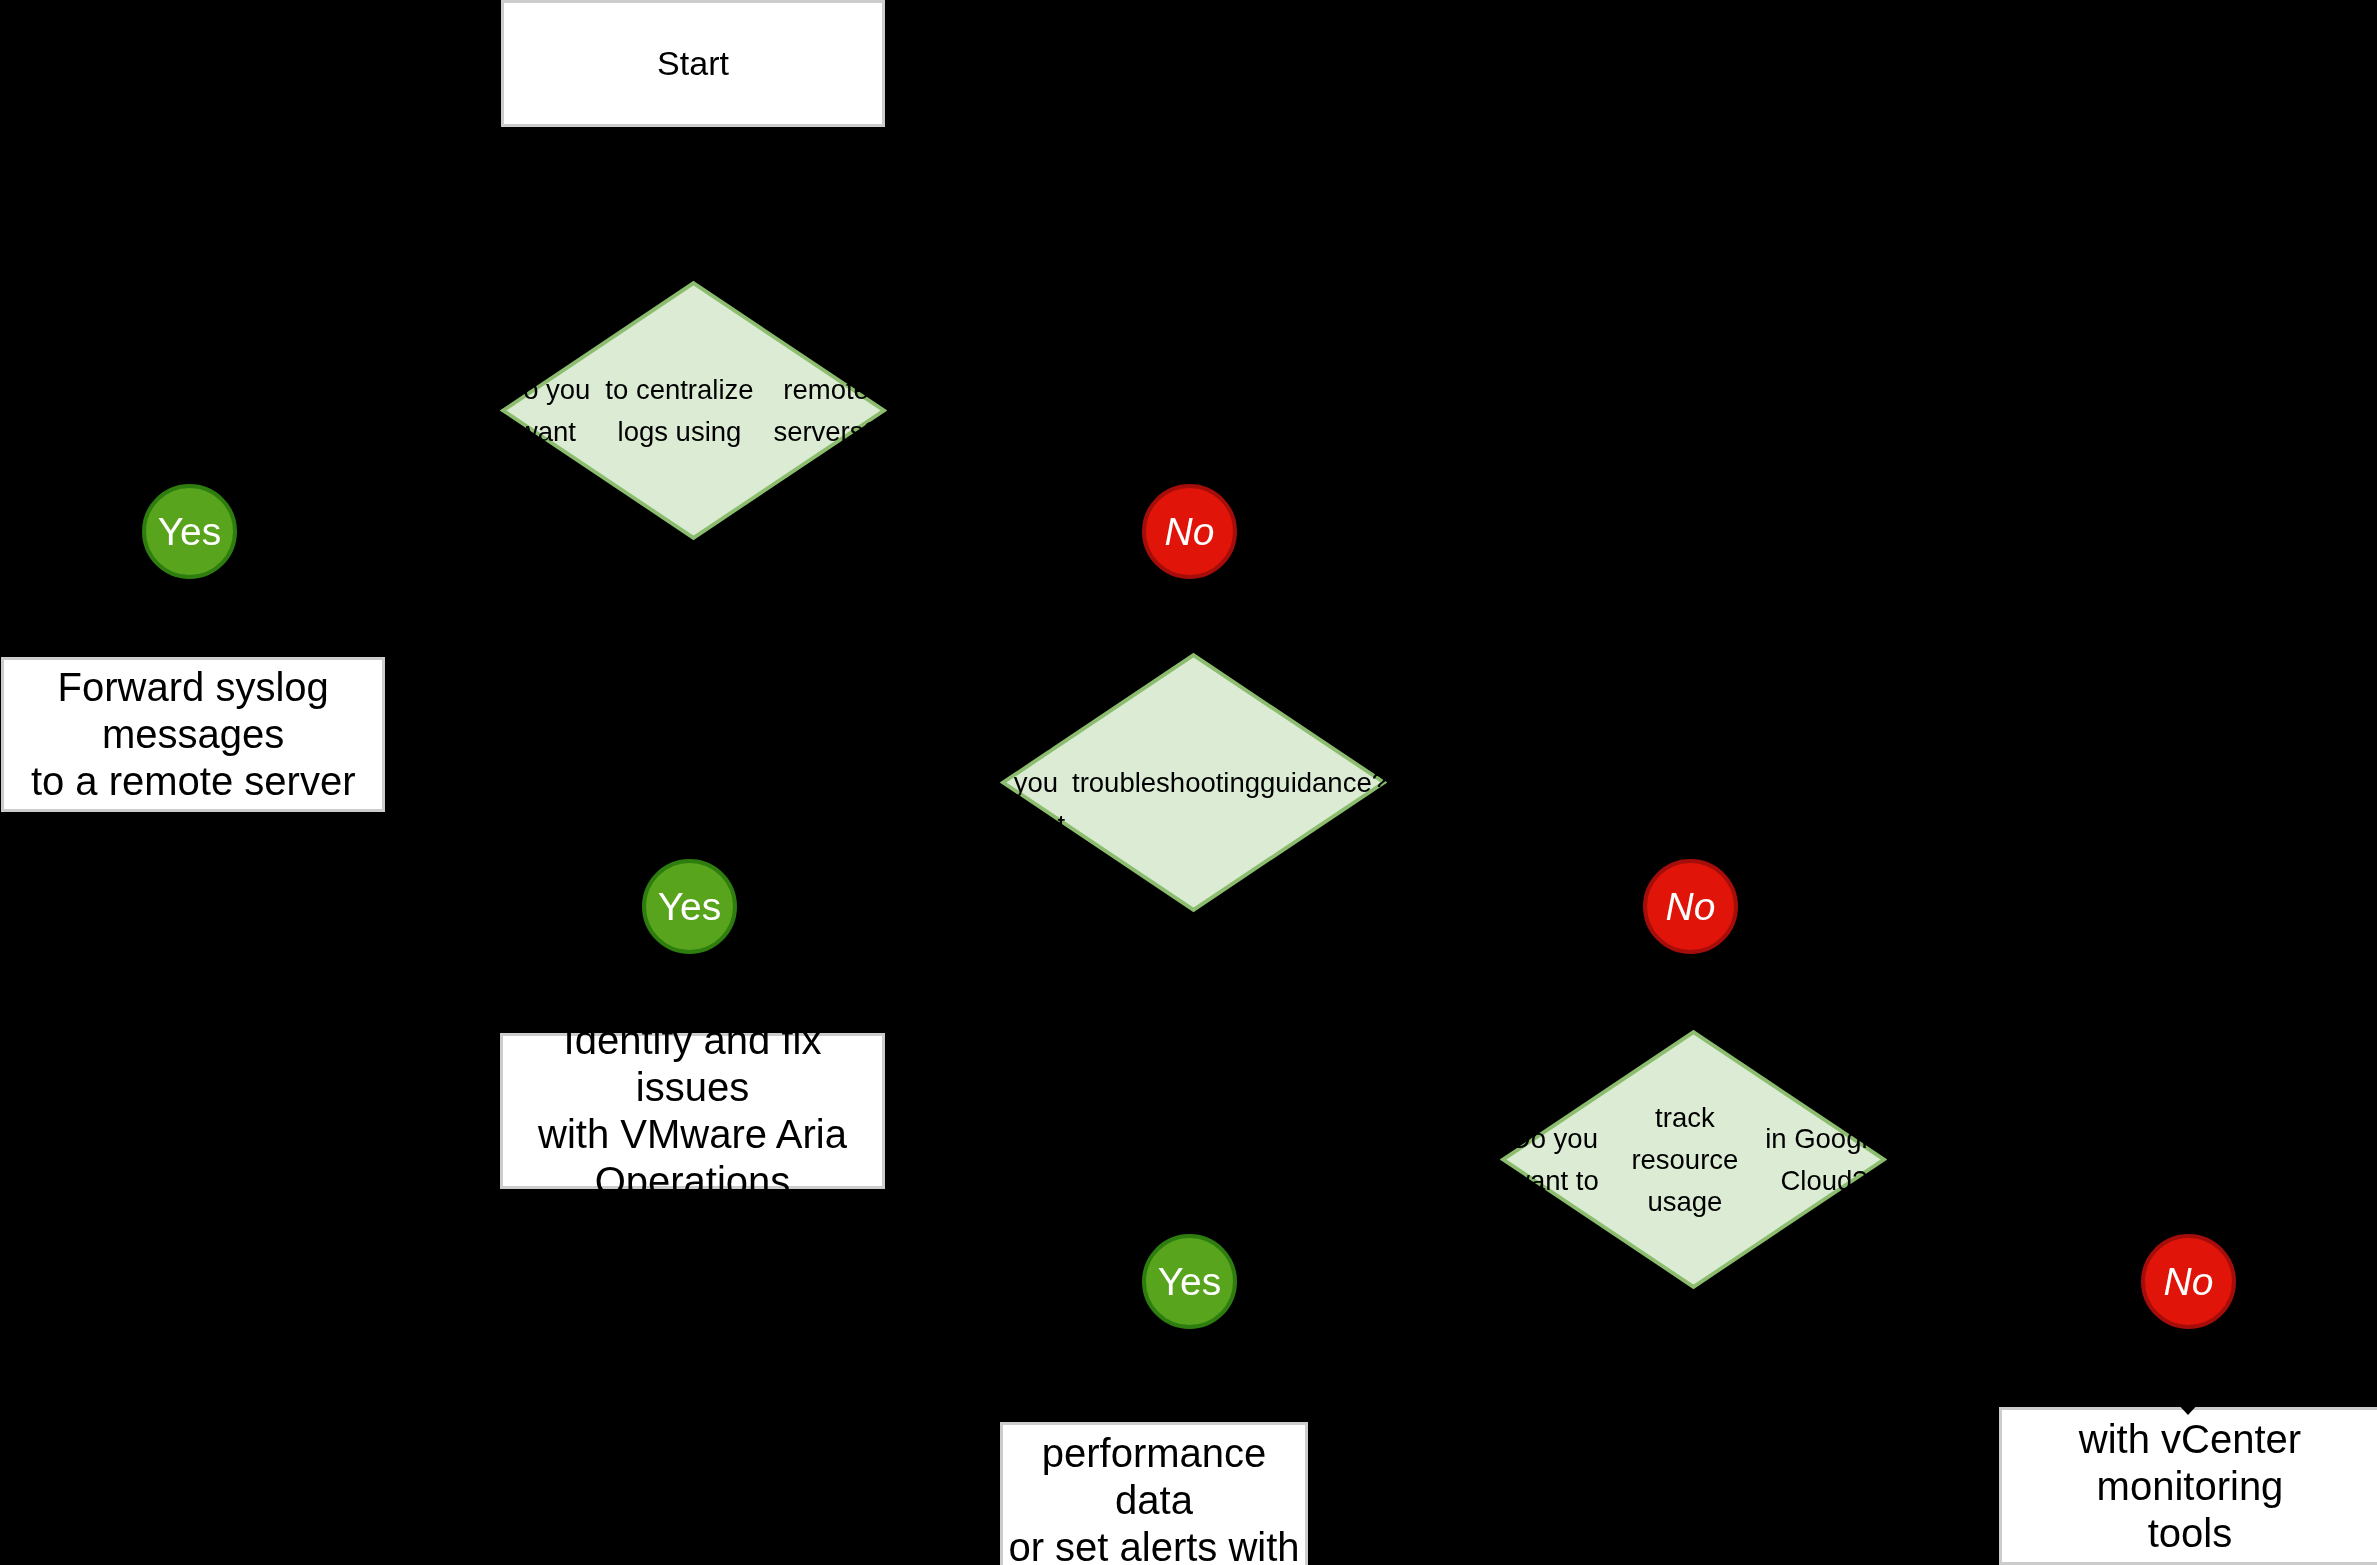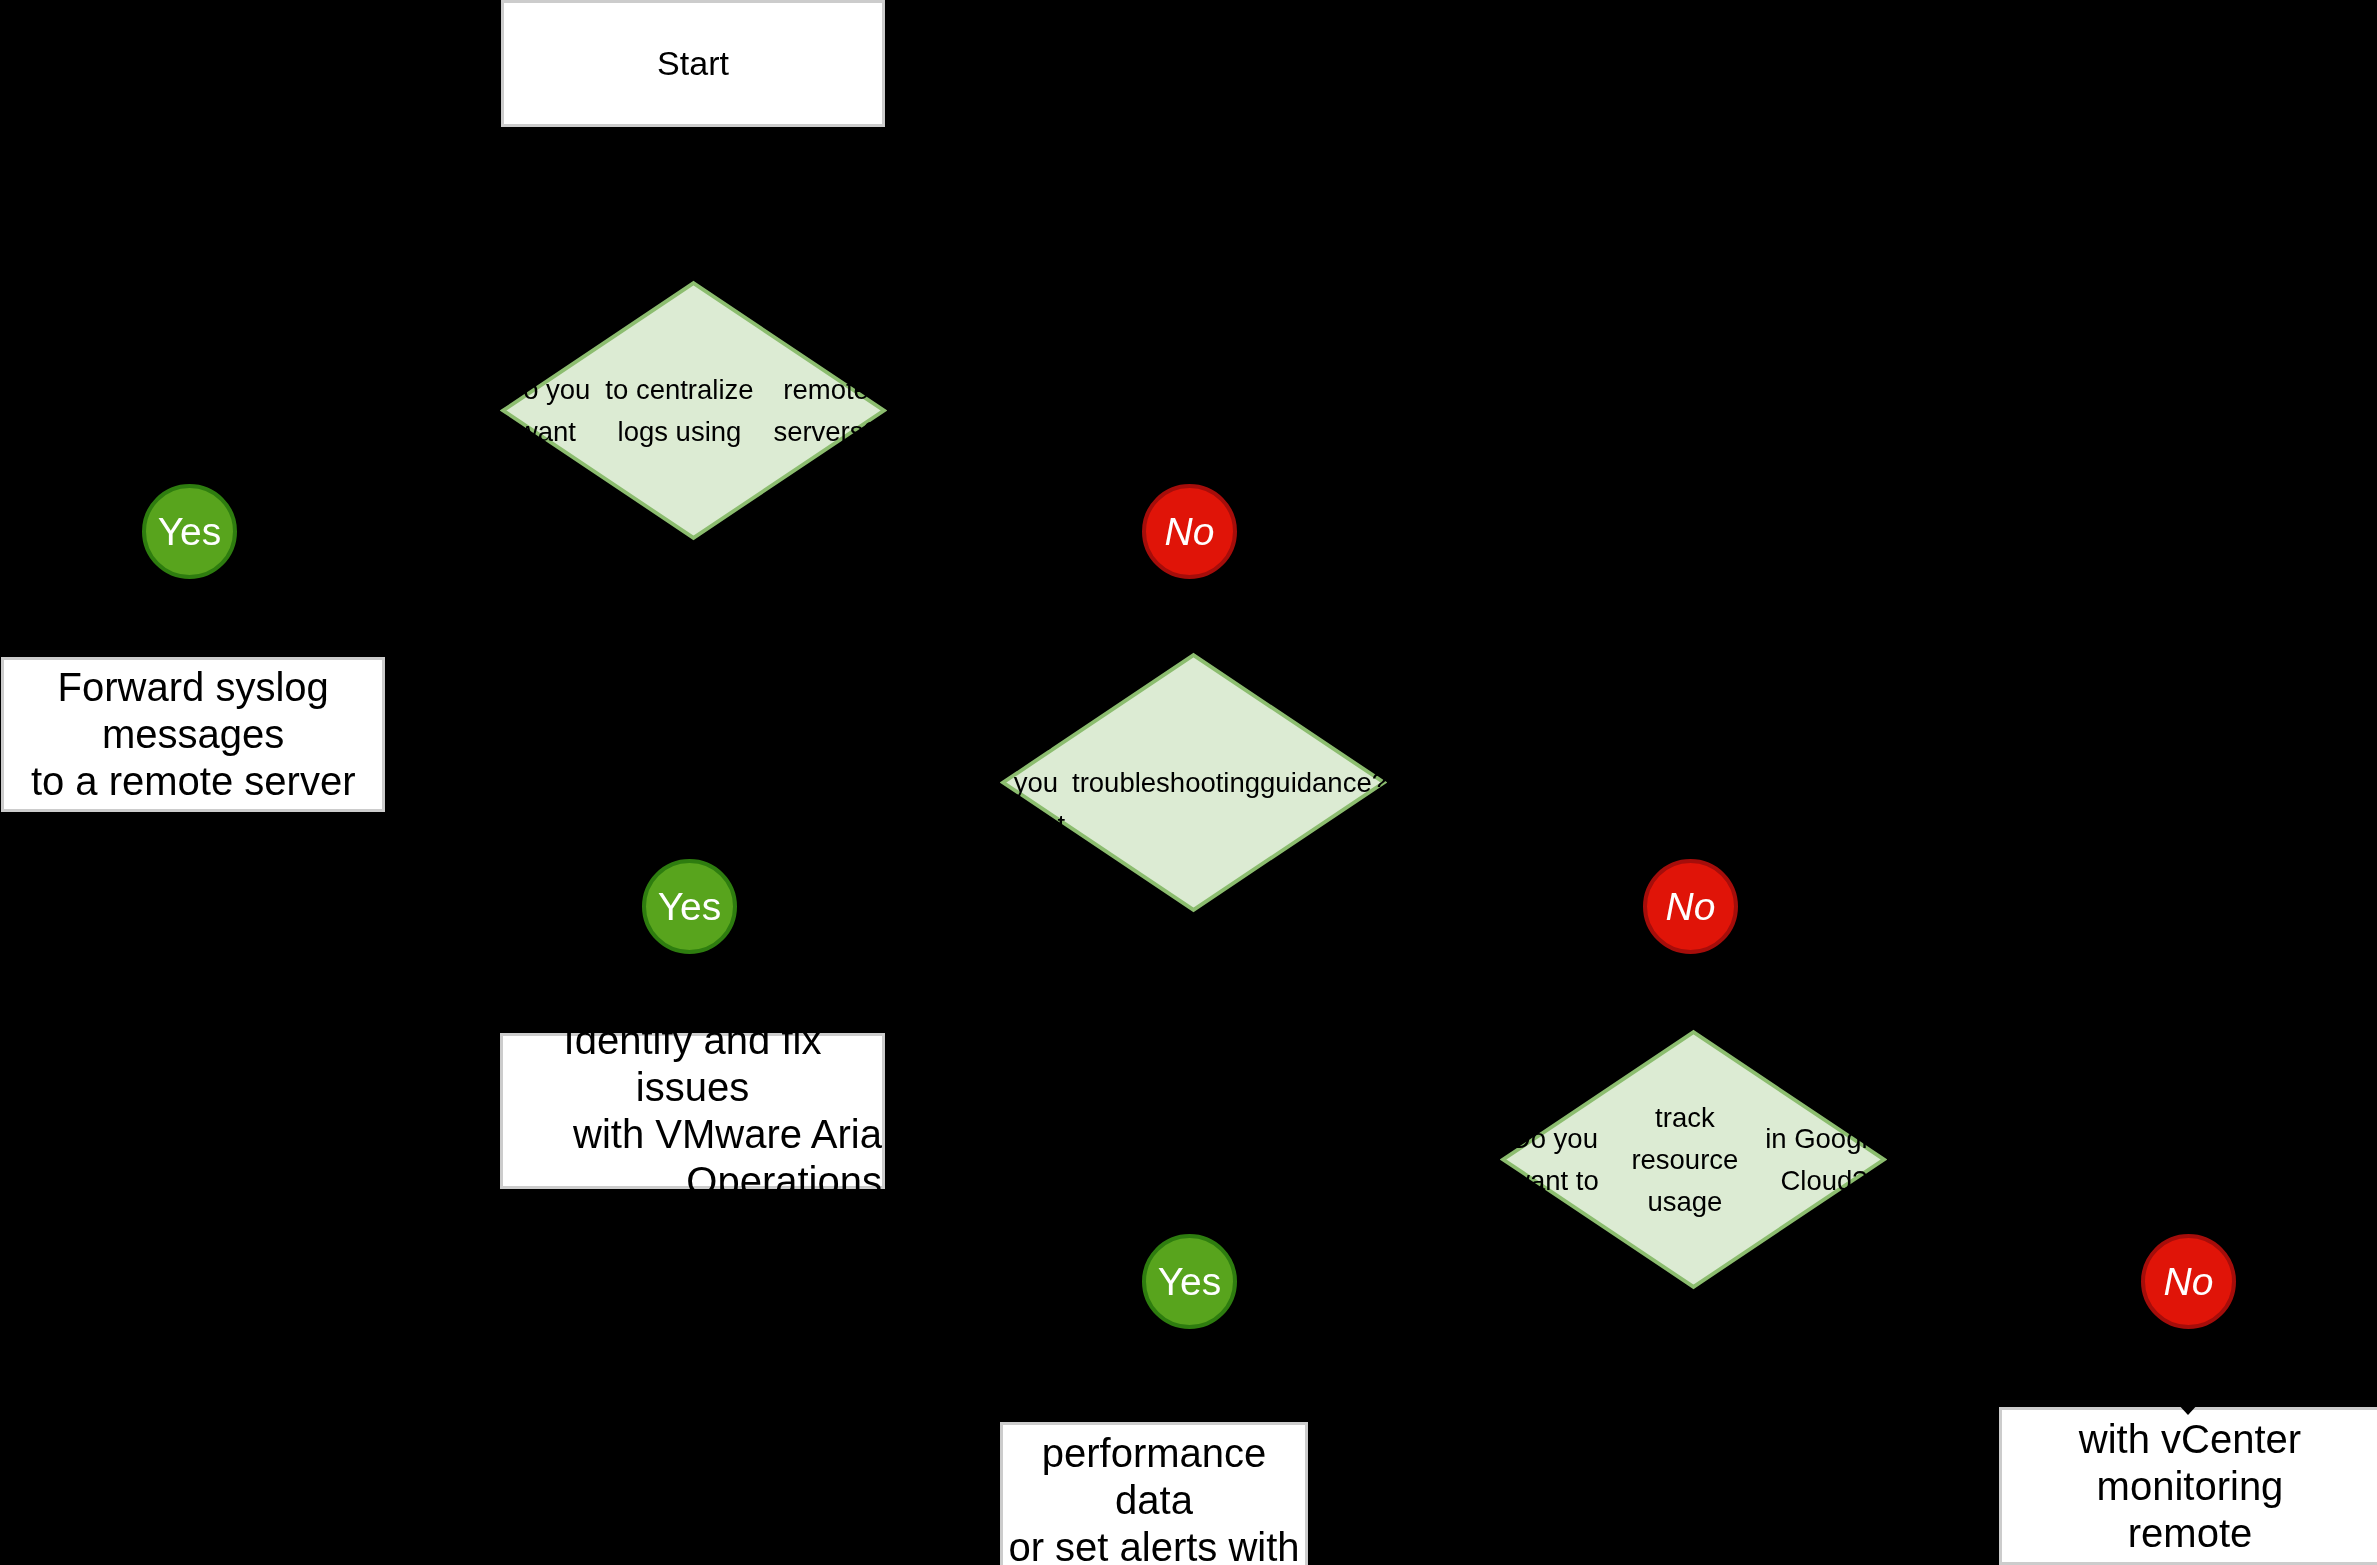--- a/index.html
+++ b/index.html
@@ -23,21 +23,21 @@
     align-items: center;
     justify-content: center;
     text-align: center;
     color: var(--box_text, #000);
     font-size: 40px;
     line-height: 47px;
     z-index: 2;
   }
   .pos-start   { left: 501px;  top: 0px;     width: 384px; height: 127px; font-size: 34px; }
   .pos-out1    { left: 1.2px;    top: 657px;  width: 384px; height: 155px; }
-  .pos-out2    { left: 500px;  top: 1033px;  width: 385px; height: 156px; align-items: flex-end; }
+  .pos-out2    { left: 500px;  top: 1033px;  width: 385px; height: 156px; }
   .pos-out3    { left: 1000px; top: 1406px;  width: 308px; height: 156px; margin-top: 16px; }
   .pos-out4    { left: 1999px; top: 1407px;  width: 382px; height: 158px; }
 
   
   .diamond { position: absolute; width: 387px; height: 261px; z-index: 2; }
   .pos-d1 { left: 500px;  top: 280px;  }
   .pos-d2 { left: 1000px; top: 652px; }
   .pos-d3 { left: 1500px; top: 1029px; }
   .diamond svg { display: block; width: 100%; height: 100%; }
   .diamond polygon {
@@ -159,20 +159,20 @@
   </div>
 
   <div class="box pos-out3">
     <div>View performance data</div>
     <div>or set alerts with</div>
     <div>Monitoring</div>
   </div>
 
   <div class="box pos-out4">
     <div>with vCenter monitoring</div>
-    <div>remote</div>
+    <div>tools</div>
   </div>
 
   <div class="arrowhead pos-ah1"></div>
   <div class="arrowhead pos-ah2"></div>
 
 </div>
 
 
 </body></html>

